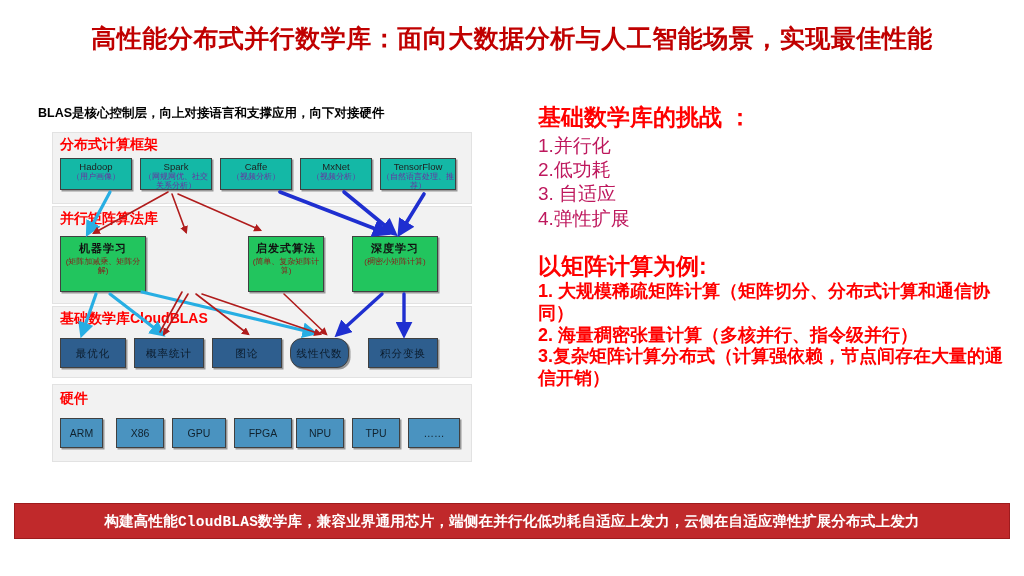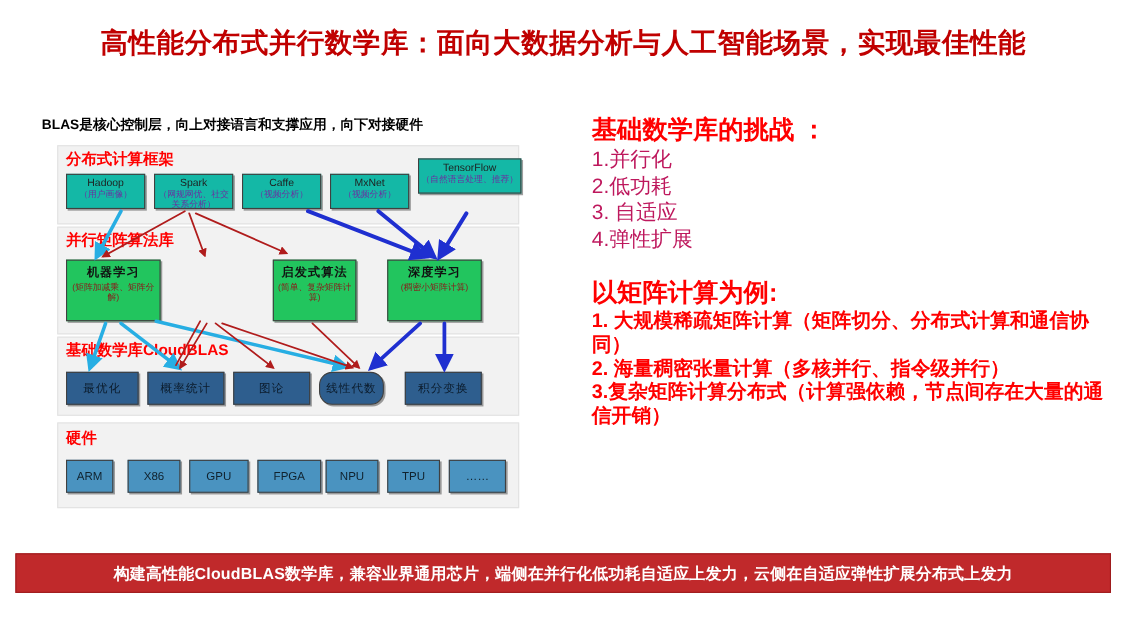--- a/index.html
+++ b/index.html
@@ -193,20 +193,21 @@
     display: flex;
     align-items: center;
     justify-content: center;
   }
   #bottom-banner-text {
     font-size: 14.5px;
     font-weight: bold;
     color: #FFFFFF;
     white-space: nowrap;
     letter-spacing: 0.2px;
+    font-family: Liberation Mono, monospace;
   }
 </style>
 </head>
 <body>
 
 <div id="slide-title">高性能分布式并行数学库：面向大数据分析与人工智能场景，实现最佳性能</div>
 
 <div id="diagram-caption">BLAS是核心控制层，向上对接语言和支撑应用，向下对接硬件</div>
 
 <div id="architecture-diagram">
@@ -231,21 +232,21 @@
   <div class="node-box fw-box" style="left:168px; top:26px; width:72px;">
     <span class="n-title">Caffe</span>
     <span class="n-sub">（视频分析）</span>
   </div>
 
   <div class="node-box fw-box" style="left:248px; top:26px; width:72px;">
     <span class="n-title">MxNet</span>
     <span class="n-sub">（视频分析）</span>
   </div>
 
-  <div class="node-box fw-box" style="left:328px; top:12px; width:94px;">
+  <div class="node-box fw-box" style="left:328px; top:26px; width:76px;">
     <span class="n-title">TensorFlow</span>
     <span class="n-sub">（自然语言处理、推荐）</span>
   </div>
 
   <div class="layer-title" style="left:8px; top:78px;">并行矩阵算法库</div>
 
   <div class="node-box alg-box" style="left:8px; top:104px; width:86px;">
     <span class="n-title">机器学习</span>
     <span class="n-sub">(矩阵加减乘、矩阵分解)</span>
   </div>

